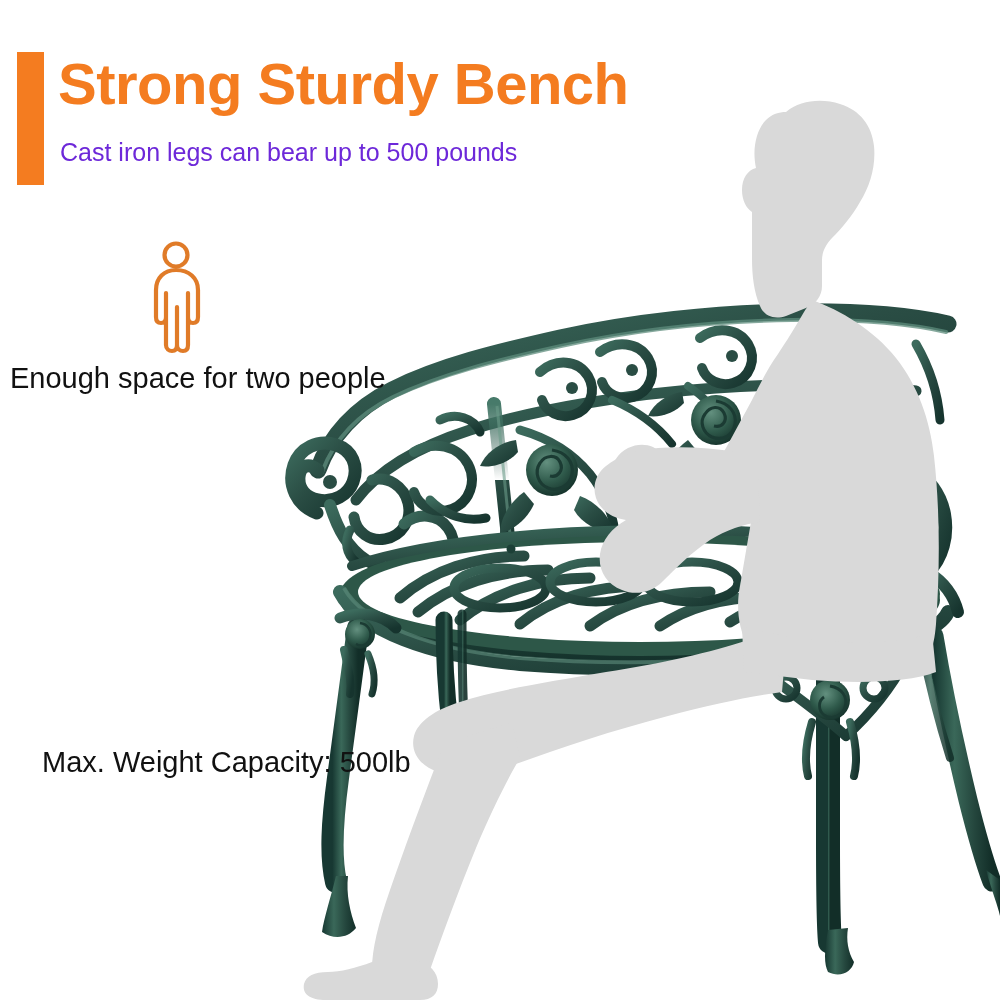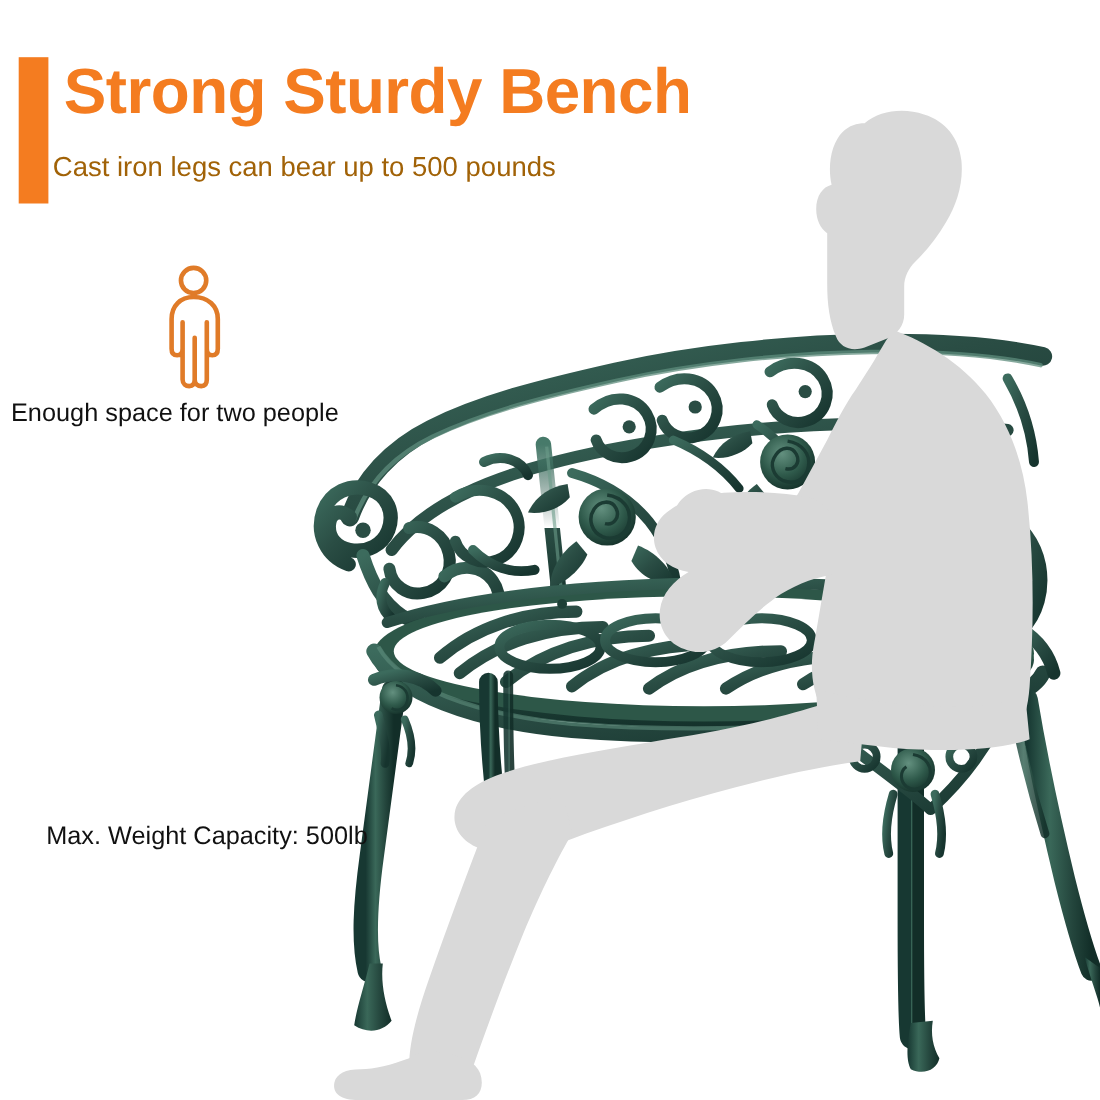--- a/index.html
+++ b/index.html
@@ -15,28 +15,28 @@
   .accent-bar{
     position:absolute;left:17px;top:52px;width:27px;height:133px;
     background:#F47C20;
   }
   .headline{
     position:absolute;left:58px;top:55px;
     font-size:58px;font-weight:bold;color:#F47C20;
     letter-spacing:-0.5px;line-height:1;white-space:nowrap;
   }
   .subhead{
-    position:absolute;left:48px;top:140px;
-    font-size:25px;font-weight:normal;color:#a16207;
+    position:absolute;left:60px;top:140px;
+    font-size:25px;font-weight:normal;color:#6d28d9;
     line-height:1;white-space:nowrap;
   }
 
   
   .caption{
-    position:absolute;font-size:23px;color:#111;white-space:nowrap;line-height:1;
+    position:absolute;font-size:29px;color:#111;white-space:nowrap;line-height:1;
   }
   .cap-people{left:10px;top:364px;}
   .cap-weight{left:14px;top:748px;margin-left:28px;}
 
   
   .icon-person{position:absolute;left:150px;top:241px;width:52px;height:114px;}
   .icon-weight{position:absolute;left:133px;top:600px;width:92px;height:112px;}
 
   
   .photo{position:absolute;left:0;top:0;width:1000px;height:1000px;}

